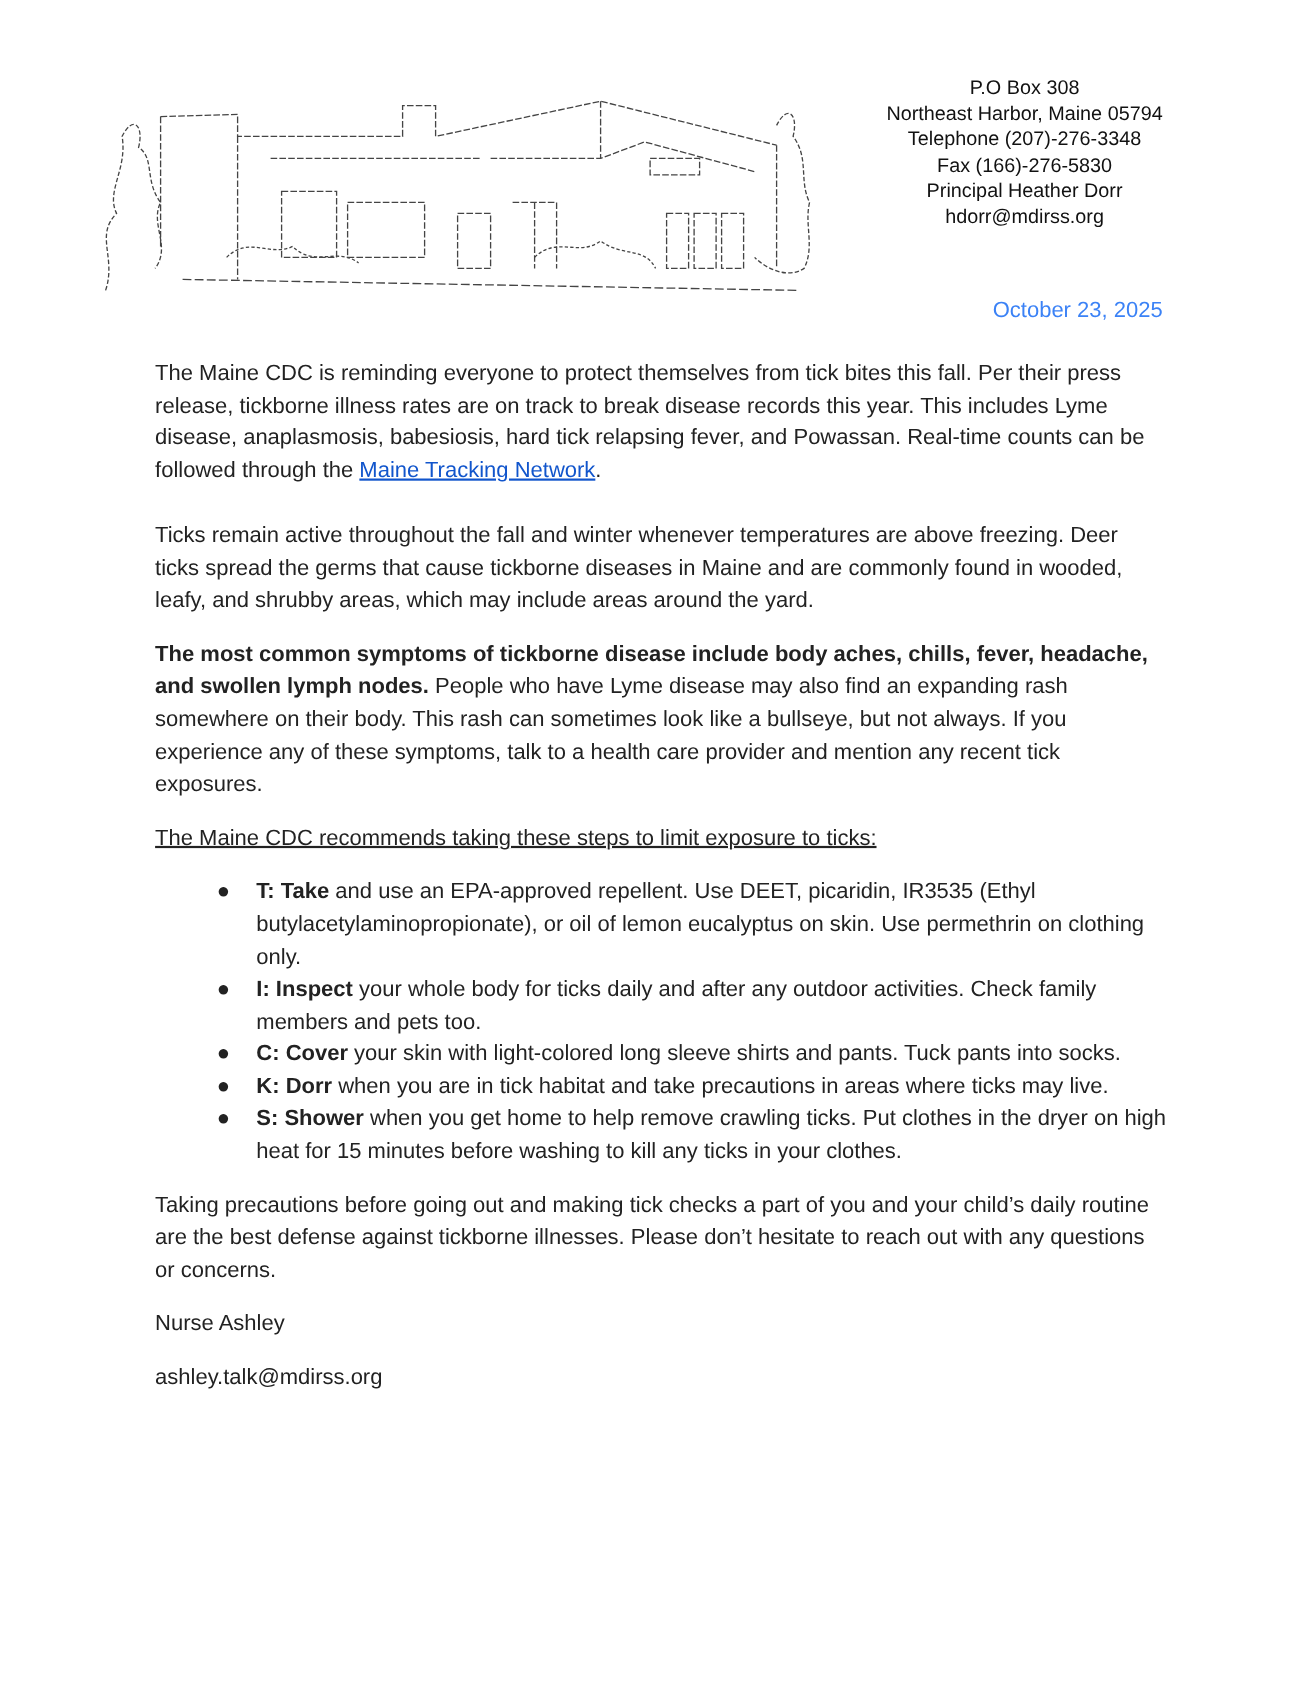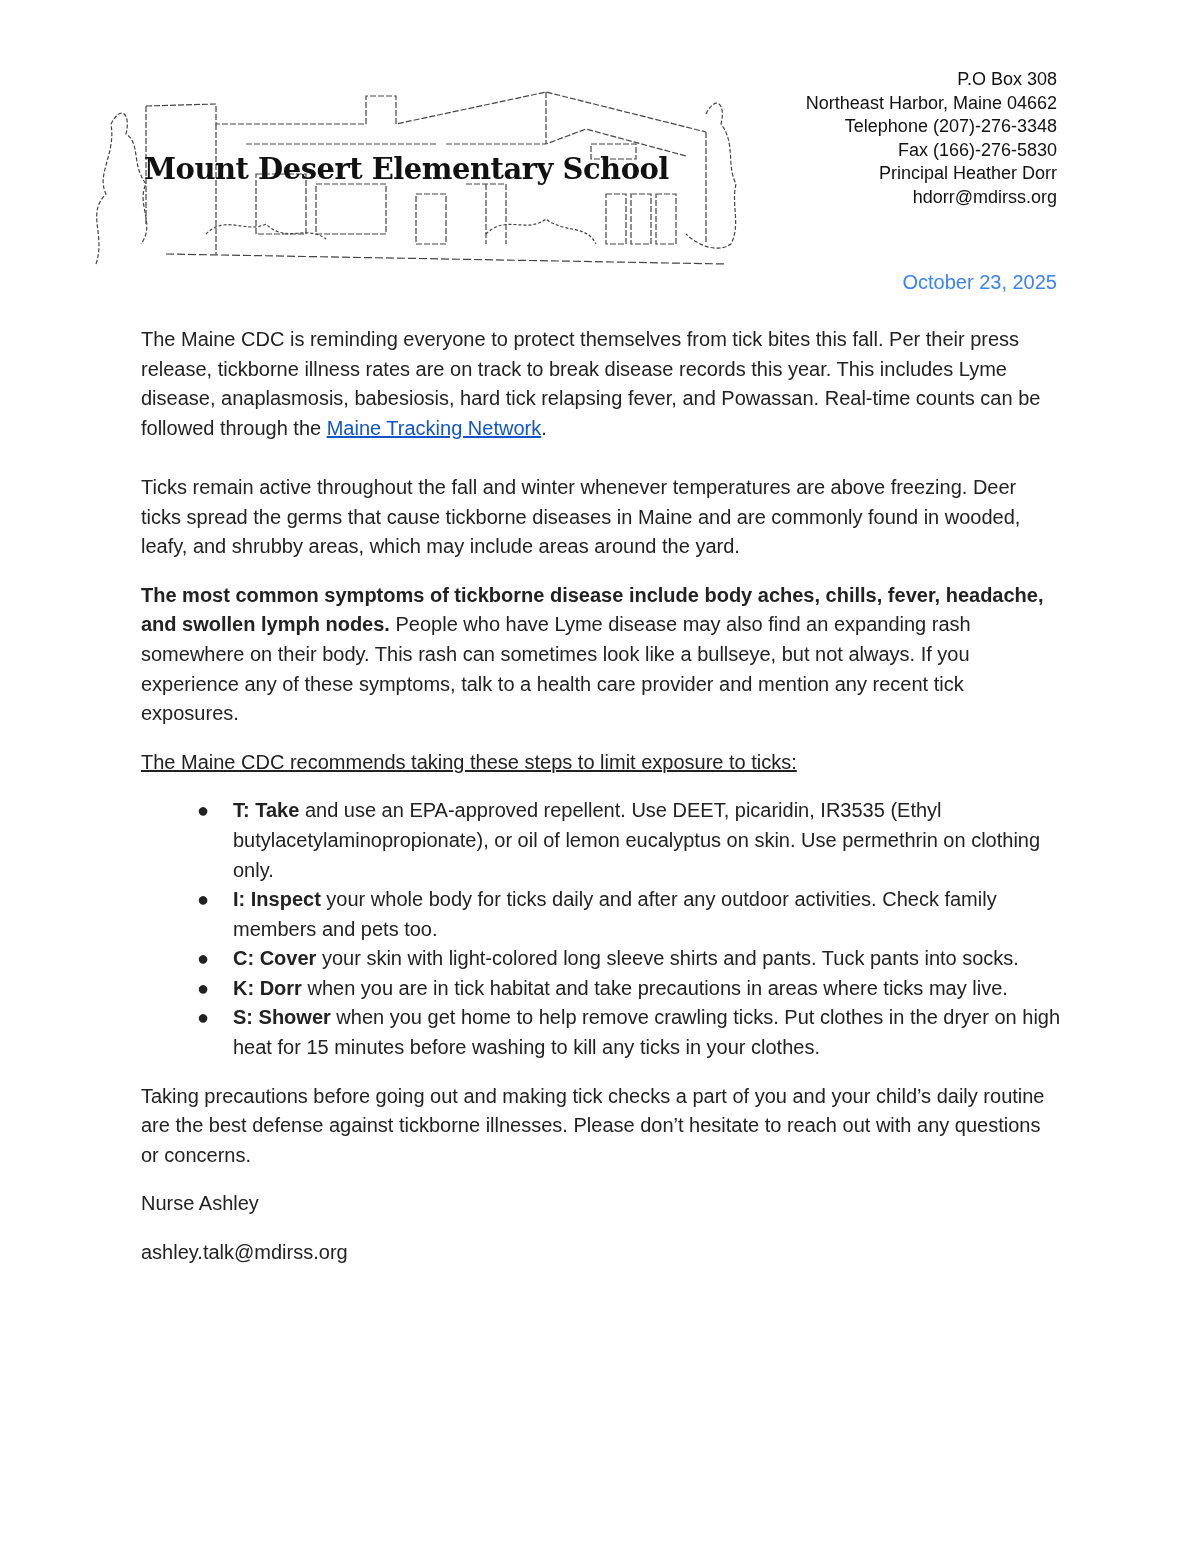--- a/index.html
+++ b/index.html
@@ -1,21 +1,21 @@
 <!DOCTYPE html>
 <html><head>
   <meta charset="utf-8">
   <style>
     html, body { margin: 0; padding: 0; background: #ffffff; }
     body { width: 1194px; height: 1546px; position: relative; overflow: hidden;
       font-family: "Liberation Sans", sans-serif; color: #222222; }
     .letterhead-logo { position: absolute; left: 86px; top: 84px; width: 660px; height: 190px; }
     .logo-title { position: absolute; left: 58px; top: 68px; font-family: "DejaVu Serif", serif;
       font-weight: bold; font-size: 29px; letter-spacing: -0.5px; color: #111; white-space: nowrap; }
-    .address { position: absolute; right: 137px; top: 68px; text-align: right;
+    .address { position: absolute; right: 137px; top: 68px; text-align: center;
       font-size: 18px; line-height: 23.6px; color: #111; }
     .address div { white-space: nowrap; }
     .date { position: absolute; right: 137px; top: 271px; font-size: 20px; color: #3b82f6; }
     .content { position: absolute; left: 141px; top: 325px; width: 920px;
       font-size: 20px; line-height: 29.6px; color: #222; }
     .content p { margin: 0; }
     .p1 { margin-bottom: 29.6px !important; }
     .gap { margin-bottom: 19px !important; }
     a.link { color: #1155cc; text-decoration: underline; }
     .u { text-decoration: underline; }
@@ -35,26 +35,25 @@
     <path d="M170 90 L220 90 L220 150 L170 150 Z M230 100 L300 100 L300 150 L230 150 Z"></path>
     <path d="M330 110 L360 110 L360 160 L330 160 Z M380 100 L420 100 L420 160 M400 100 L400 160"></path>
     <path d="M520 110 L540 110 L540 160 L520 160 Z M545 110 L565 110 L565 160 L545 160 Z M570 110 L590 110 L590 160 L570 160 Z"></path>
     <path d="M505 60 L550 60 L550 75 L505 75 Z"></path>
     <path d="M10 180 C20 150 0 130 20 110 C10 90 30 70 25 40 C35 20 45 30 40 50 C55 60 45 80 60 100 C50 120 70 140 55 160" stroke-dasharray="4 2"></path>
     <path d="M620 30 C630 10 640 20 635 40 C650 60 640 80 650 100 C645 120 655 140 645 160 C630 170 610 160 600 150" stroke-dasharray="4 2"></path>
     <path d="M120 150 C140 130 160 150 180 140 C200 160 220 140 240 155" stroke-dasharray="3 2"></path>
     <path d="M400 150 C420 130 440 150 460 135 C480 150 500 140 510 160" stroke-dasharray="3 2"></path>
     <path d="M80 170 L640 180" stroke-dasharray="8 3"></path>
   </svg>
-  <div class="logo-title">Mount Desert Elementary School</div>
 </div>
 
 <div class="address">
   <div>P.O Box 308</div>
-  <div>Northeast Harbor, Maine 04662</div>
+  <div>Northeast Harbor, Maine 05794</div>
   <div>Telephone (207)-276-3348</div>
   <div>Fax (166)-276-5830</div>
   <div>Principal Heather Dorr</div>
   <div>hdorr@mdirss.org</div>
 </div>
 
 <div class="date">October 23, 2025</div>
 
 <div class="content">
   <p class="p1"><span>The Maine CDC is reminding everyone to protect themselves from tick bites this fall. Per their press release, tickborne illness rates are on track to break disease records this year. This includes Lyme disease, anaplasmosis, babesiosis, hard tick relapsing fever, and Powassan. Real-time counts can be followed through the </span><a class="link" href="#">Maine Tracking Network</a><span>.</span></p>

